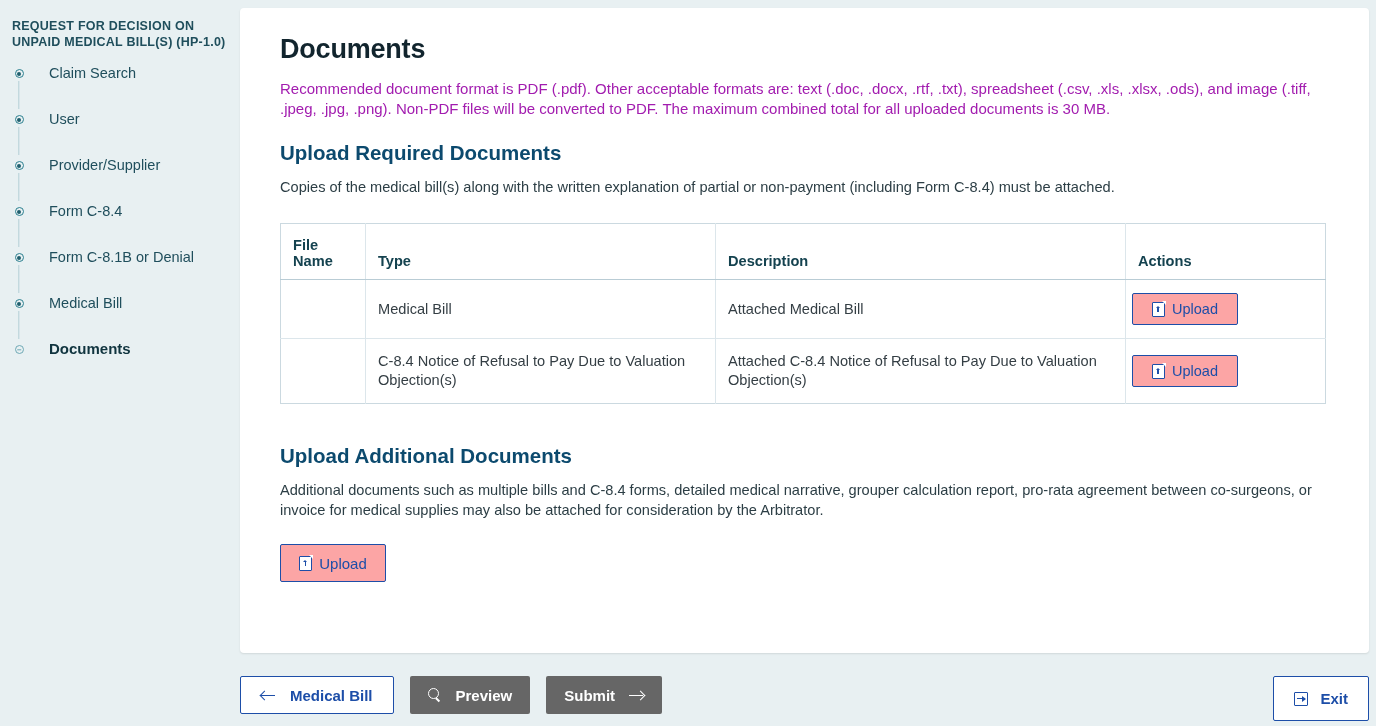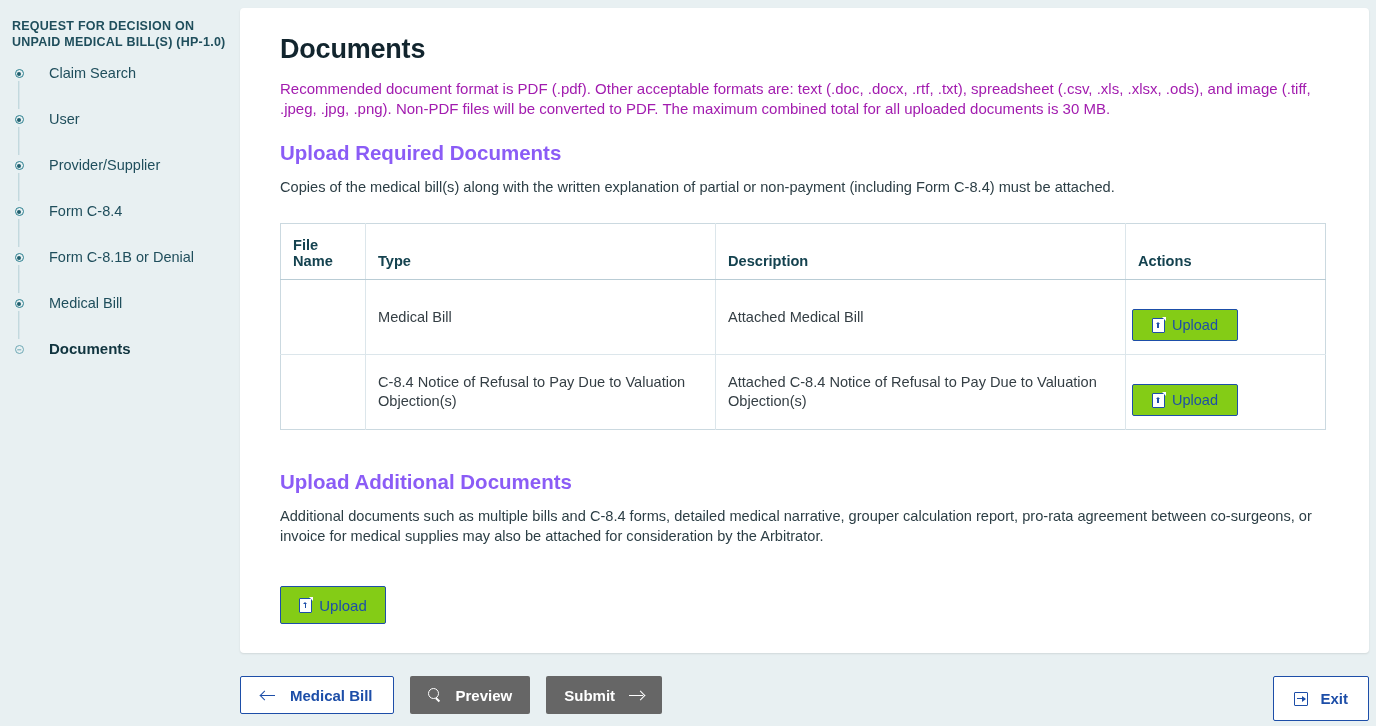--- a/index.html
+++ b/index.html
@@ -124,21 +124,21 @@
   p.intro {
     font-size: 15px;
     color: #a21caf;
     line-height: 20px;
     margin: 0 0 22px 0;
     max-width: 1040px;
   }
   h2.section-title {
     font-size: 20.5px;
     font-weight: bold;
-    color: #8b5cf6;
+    color: #0c4a6e;
     margin: 0 0 12px 0;
   }
   p.section-desc {
     font-size: 14.6px;
     color: #2c3e45;
     line-height: 20px;
     margin: 0 0 26px 0;
     max-width: 1045px;
   }
 
@@ -183,28 +183,27 @@
     display: inline-flex;
     align-items: center;
     justify-content: center;
     gap: 7px;
     font-family: "Liberation Sans", sans-serif;
     cursor: pointer;
     user-select: none;
   }
   .btn-upload {
     border: 1.6px solid #1d4ea8;
-    background: #84cc16;
+    background: #fca5a5;
     color: #1d4ea8;
     font-size: 14.5px;
     border-radius: 2px;
     padding: 0 16px;
     height: 32px;
     min-width: 106px;
-    margin-top: 16px;
   }
   .btn-upload-lg {
     height: 38px;
     min-width: 106px;
     font-size: 15px;
     padding: 0 18px;
   }
   .upload-extra-wrap { margin-top: 0px; }
 
   

